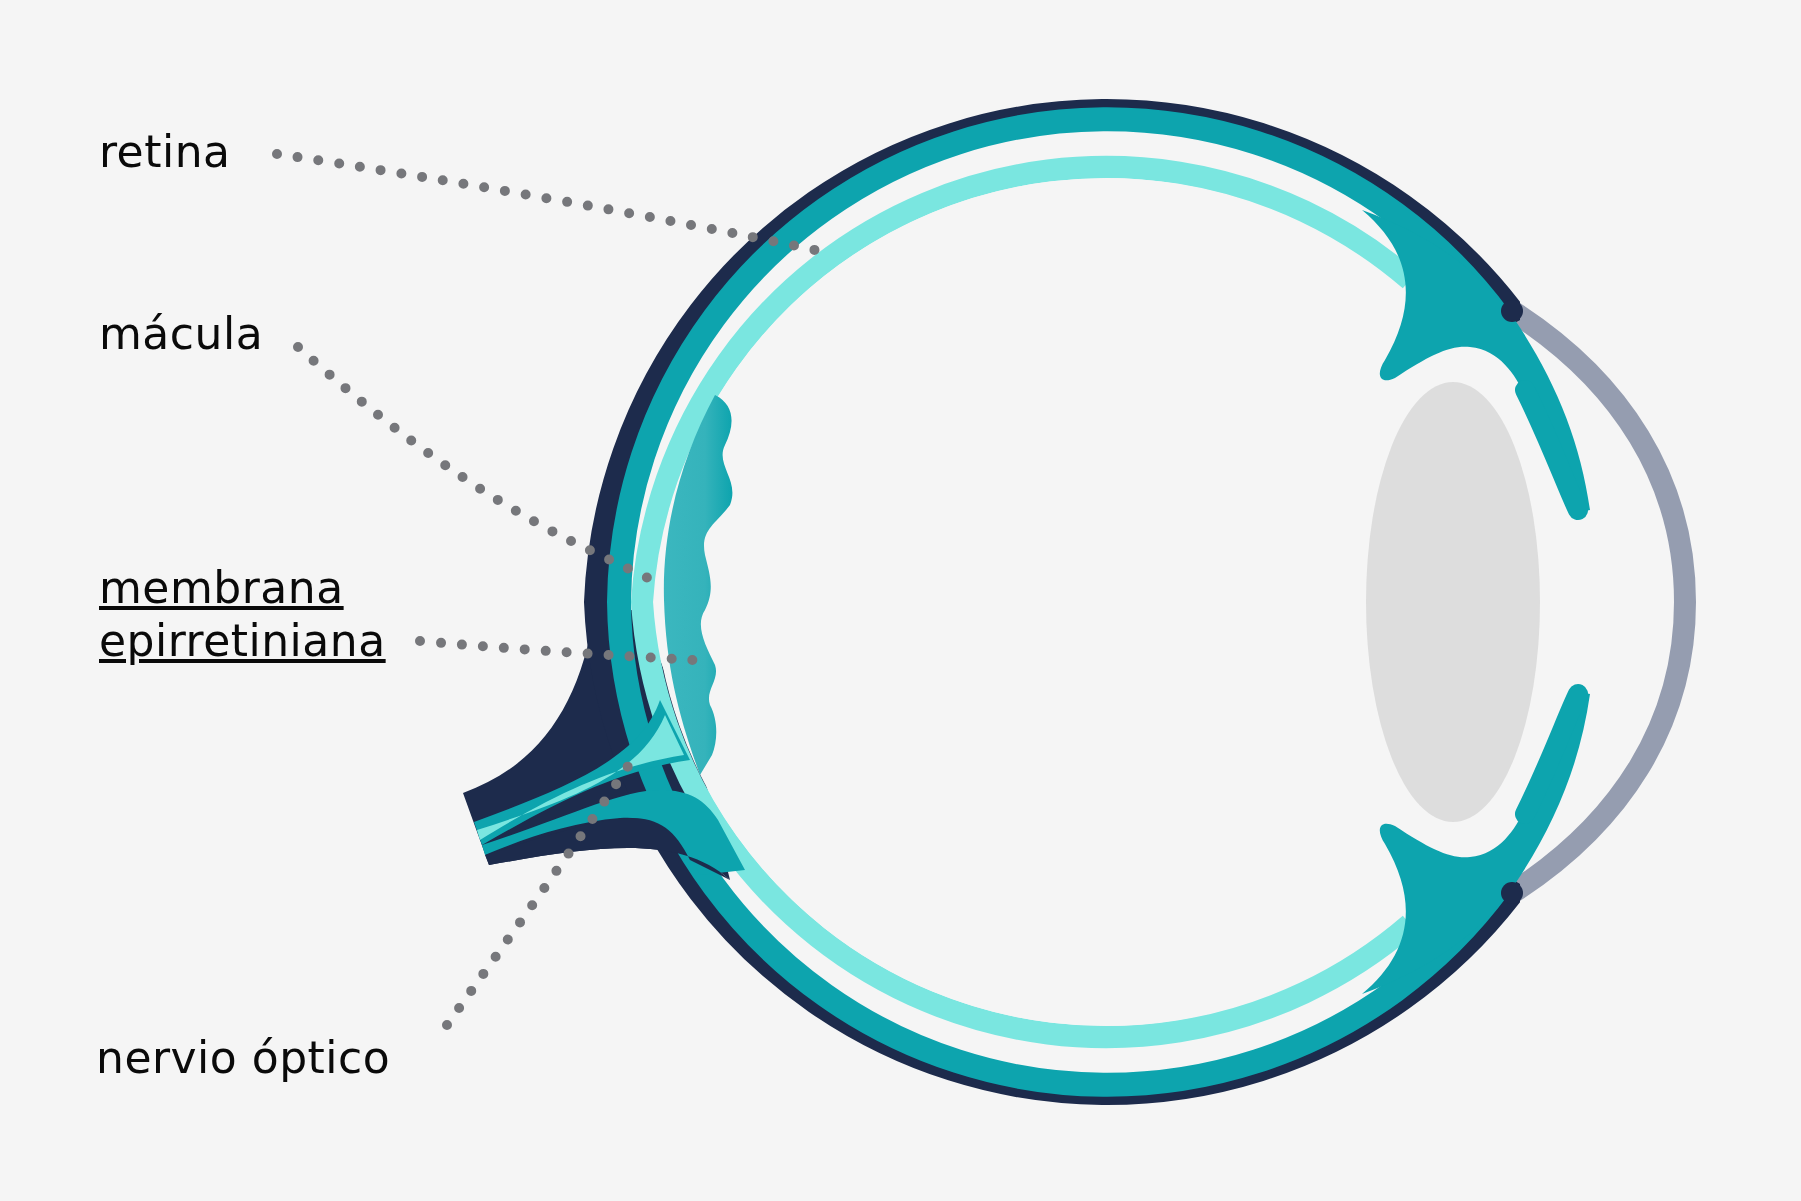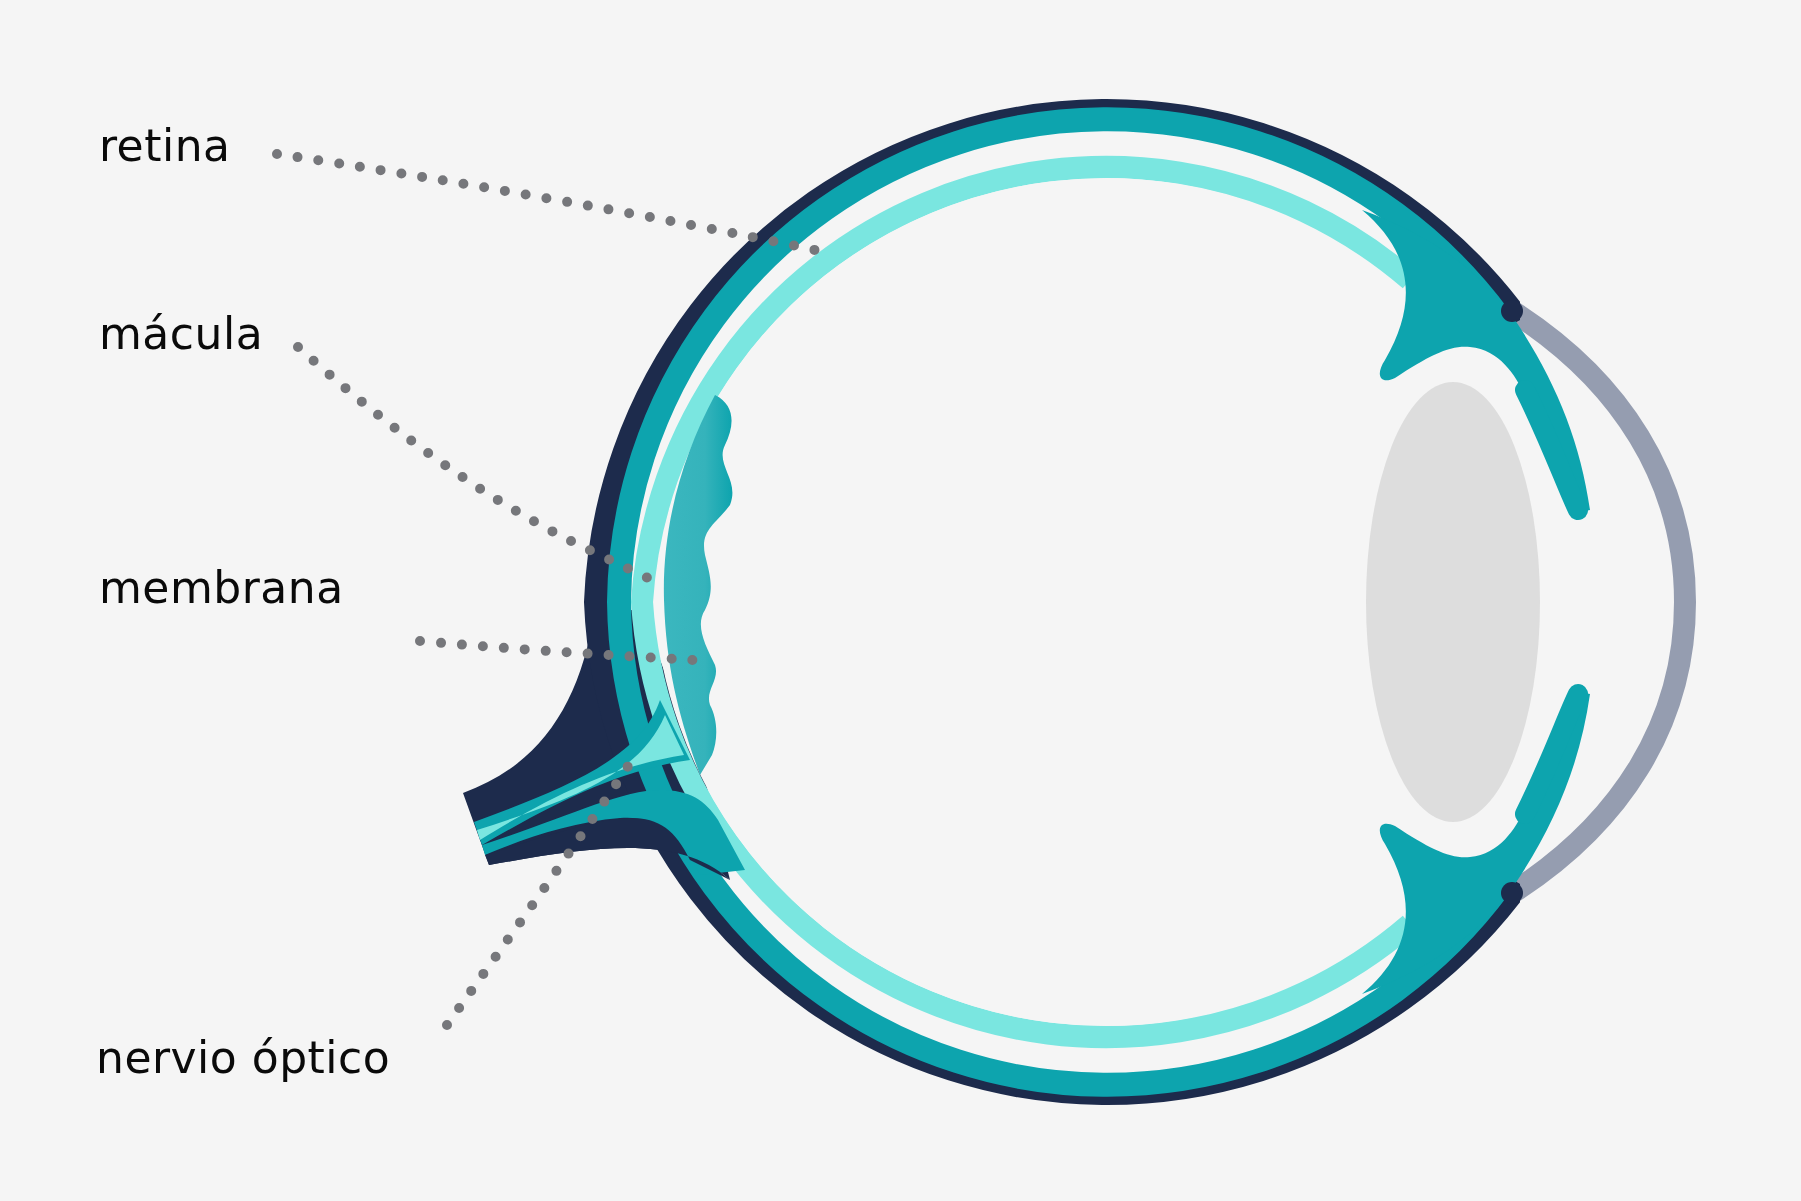--- a/index.html
+++ b/index.html
@@ -24,23 +24,23 @@
     .label {
       position: absolute;
       color: #0A0A0A;
       font-family: "DejaVu Sans", sans-serif;
       font-size: 44px;
       line-height: 53px;
       letter-spacing: 0.5px;
       white-space: nowrap;
     }
     .label.multi span { display: block; }
-    #label-retina   { left: 99px;  top: 119px; }
+    #label-retina   { left: 99px;  top: 125px; }
     #label-macula   { left: 99px;  top: 307px; text-align: center; }
-    #label-membrana { left: 99px;  top: 561px; }
+    #label-membrana { left: 99px;  top: 561px; text-decoration: underline; }
     #label-nervio   { left: 96px;  top: 1011px; margin-top: 20px; }
   </style>
 </head>
 <body>
 
 <svg class="diagram" viewBox="0 0 1801 1201" xmlns="http://www.w3.org/2000/svg">
   <defs>
     <linearGradient id="ermGrad" x1="0" y1="0" x2="1" y2="0">
       <stop offset="0" stop-color="#3BB7BF"></stop>
       <stop offset="0.6" stop-color="#35B3BB"></stop>
@@ -91,15 +91,16 @@
     <path d="M447,1025 C500,950 580,840 632,760"></path>
   </g>
 </svg>
 
 <div class="label" id="label-retina">retina</div>
 
 <div class="label" id="label-macula">mácula</div>
 
 <div class="label multi" id="label-membrana">
   <span>membrana</span>
+  <span>epirretiniana</span>
 </div>
 
 <div class="label" id="label-nervio">nervio óptico</div>
 
 </body></html>

